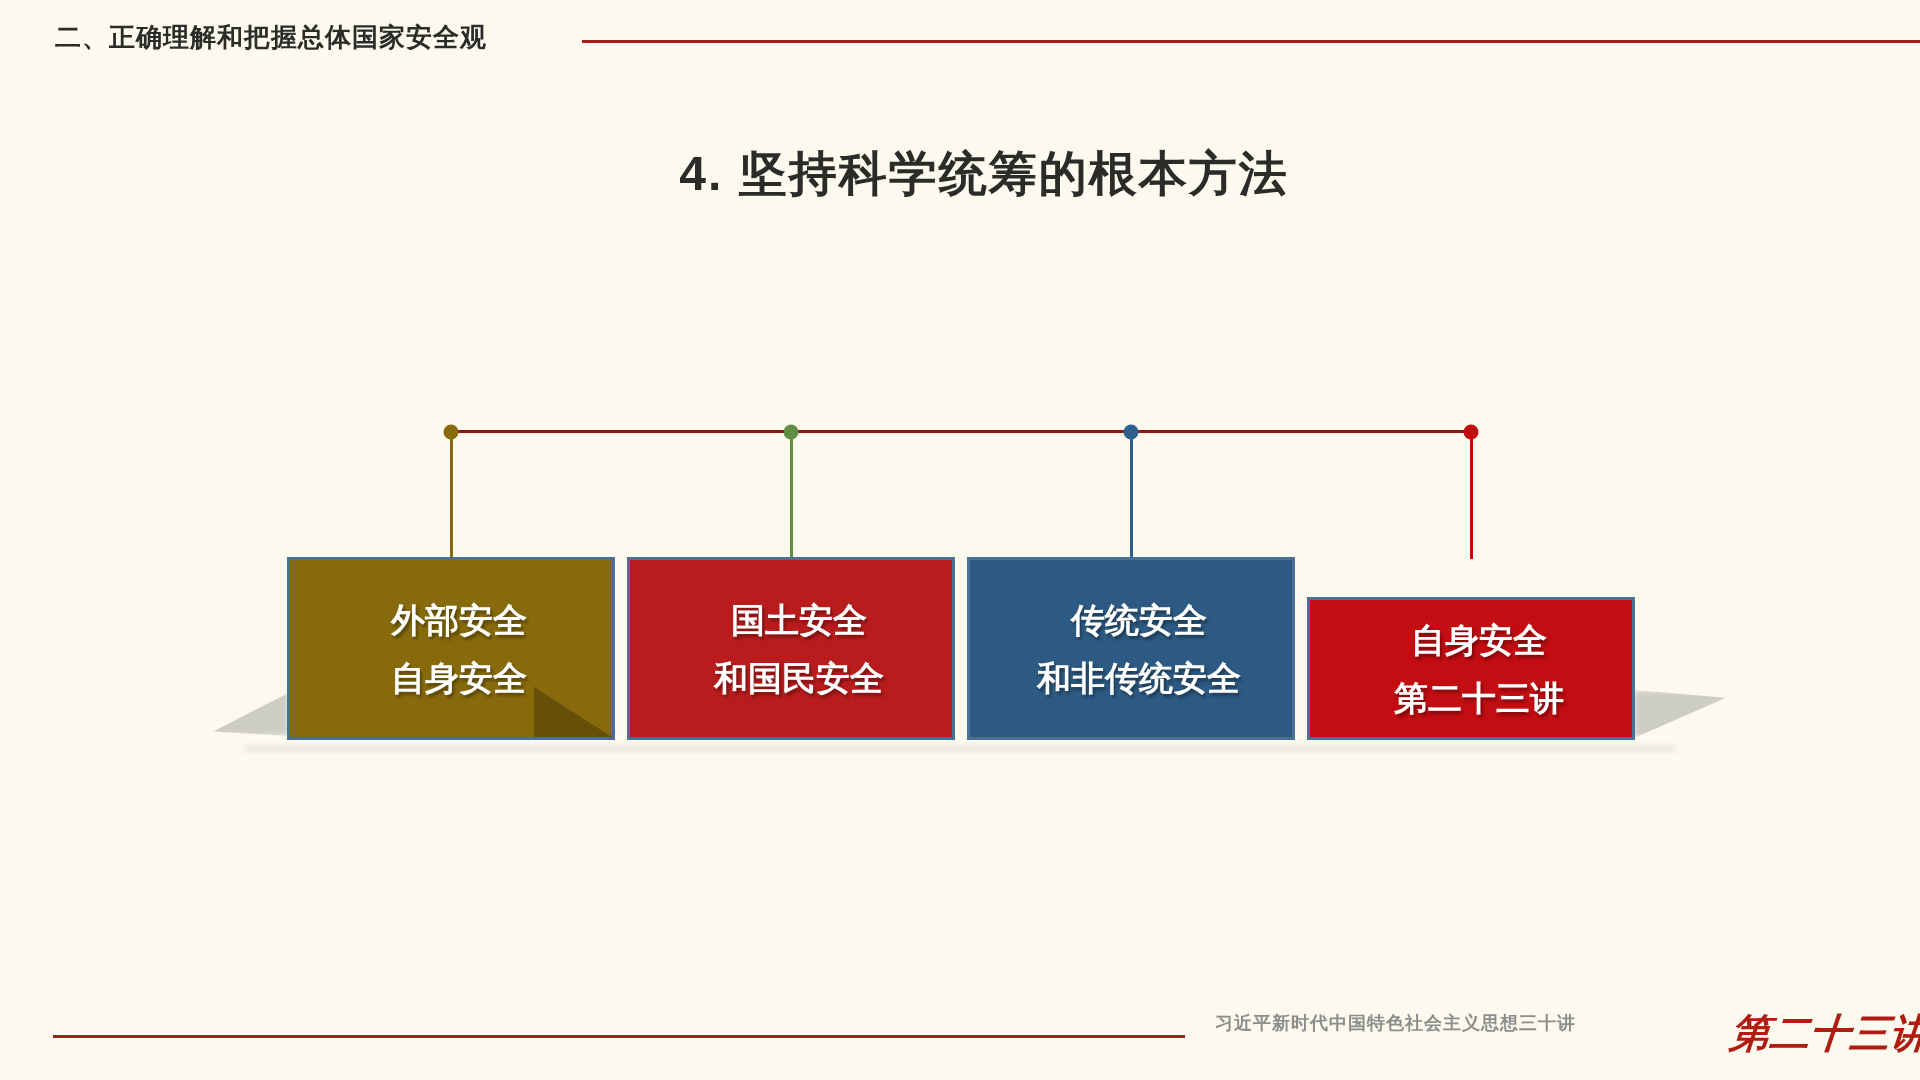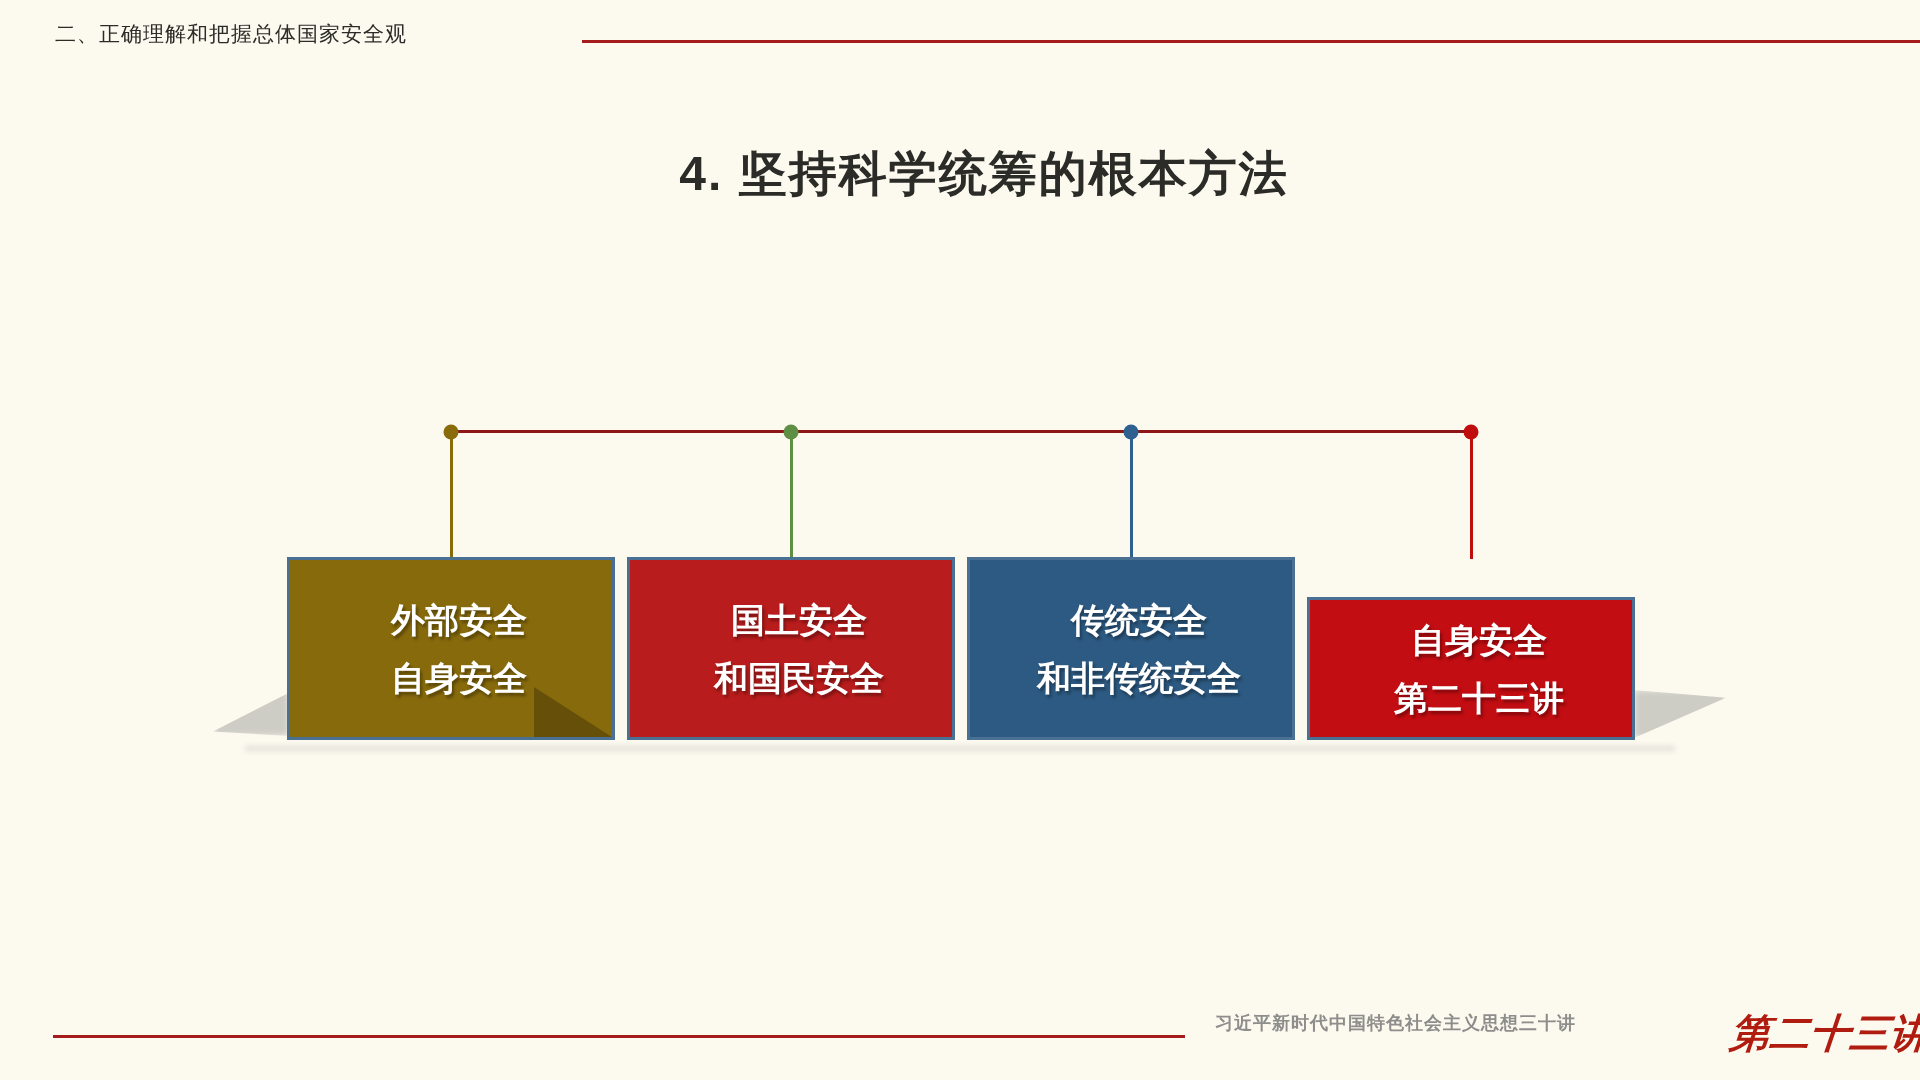--- a/index.html
+++ b/index.html
@@ -1,20 +1,20 @@
 <!DOCTYPE html>
 <html><head>
 <meta charset="utf-8">
 <style>
   html,body{margin:0;padding:0;}
   body{width:1920px;height:1080px;font-family:"Liberation Sans",sans-serif;}
   .slide{position:relative;width:1920px;height:1080px;overflow:hidden;}
 
   
-  .section-header{position:absolute;left:55px;top:20px;font-size:21px;font-weight:normal;letter-spacing:1px;white-space:nowrap;}
+  .section-header{position:absolute;left:55px;top:20px;font-size:26px;font-weight:bold;letter-spacing:1px;white-space:nowrap;}
   .header-rule{position:absolute;left:582px;top:40px;width:1338px;height:3px;}
 
   
   .slide-title{position:absolute;left:4px;top:142px;width:1920px;text-align:center;padding-left:40px;box-sizing:border-box;font-size:48px;font-weight:bold;letter-spacing:2px;}
 
   
   .root-label{position:absolute;left:0;top:322px;width:1920px;text-align:center;font-size:58px;font-weight:bold;letter-spacing:2px;}
 
   
   .connector-line{position:absolute;left:451px;top:430px;width:1020px;height:3px;}

